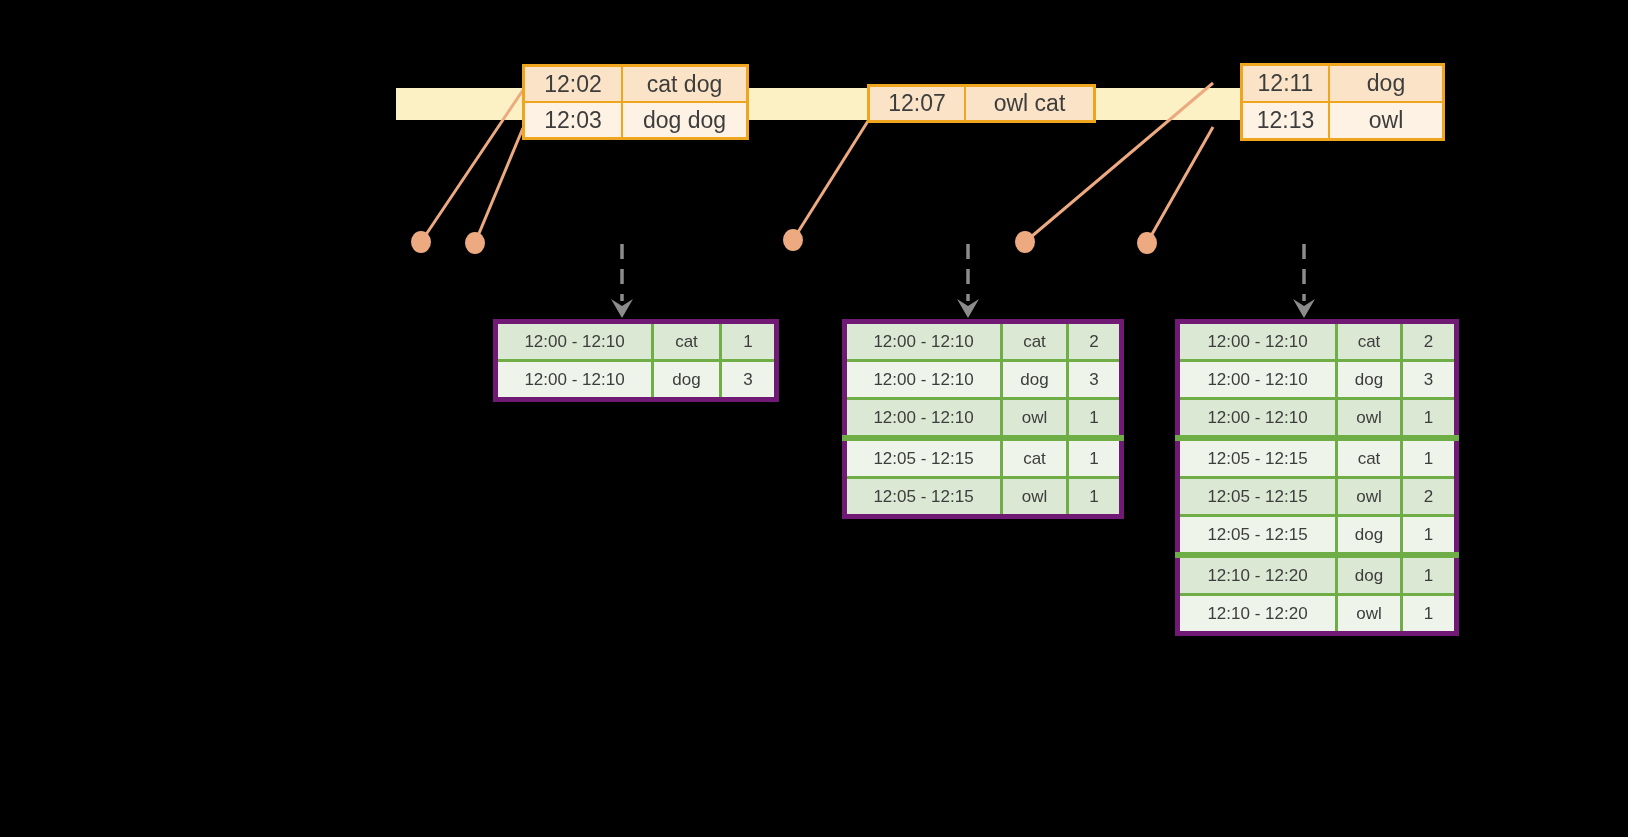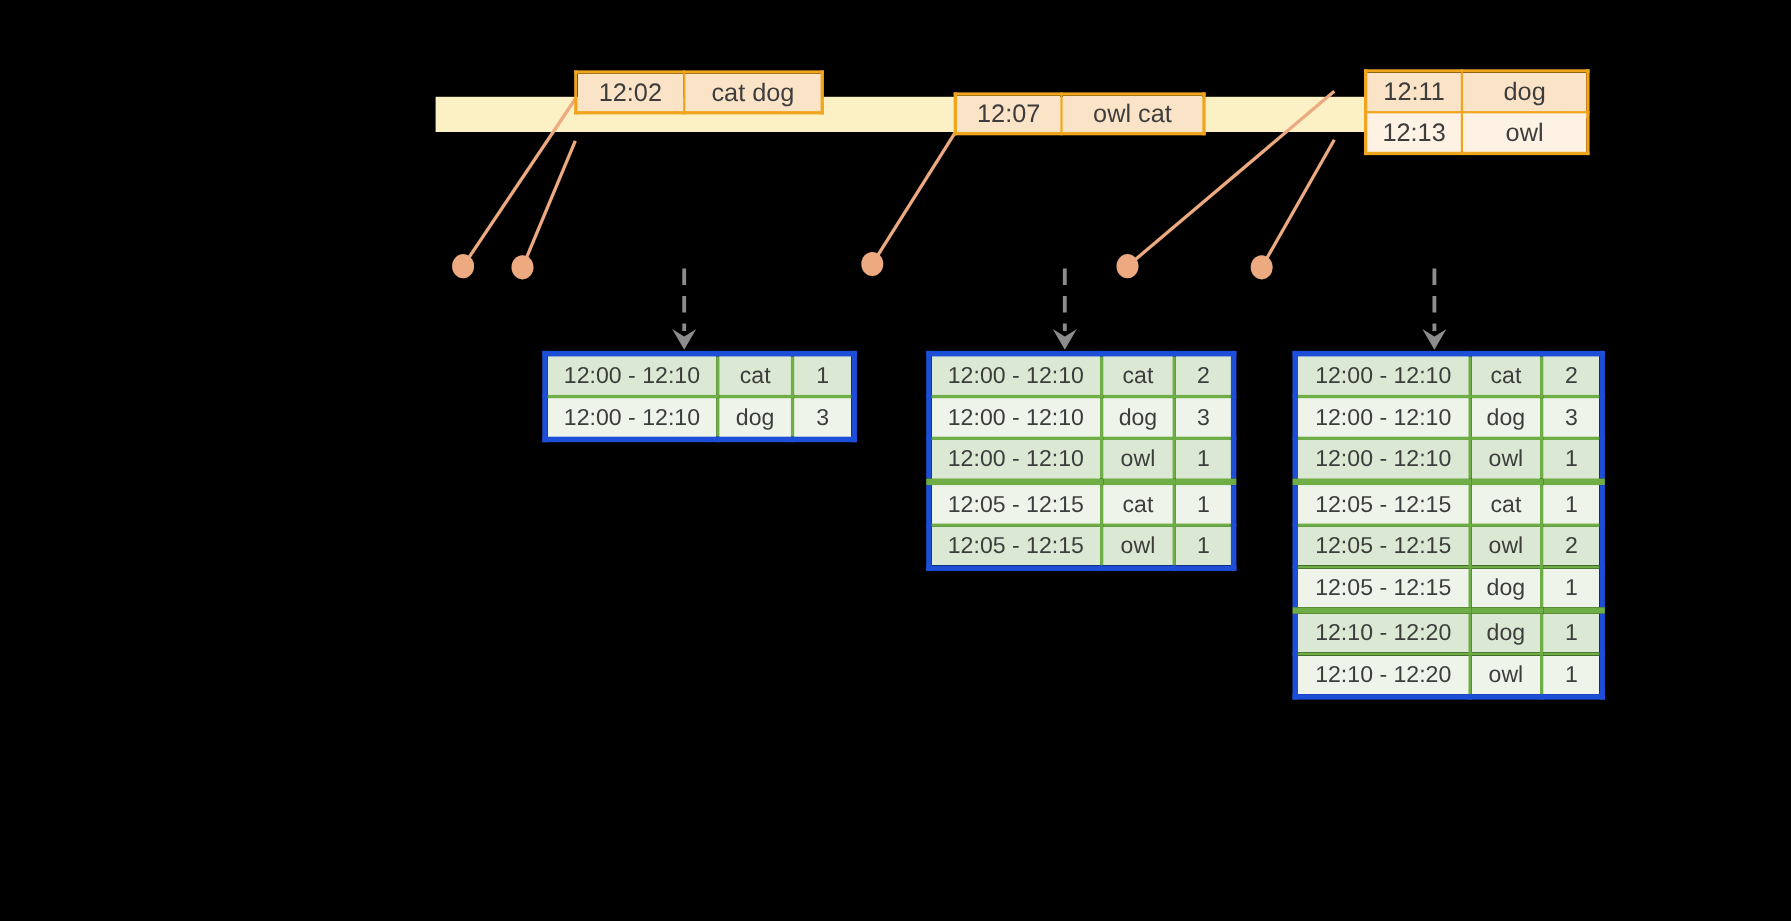--- a/index.html
+++ b/index.html
@@ -13,21 +13,21 @@
   table{border-collapse:collapse;table-layout:fixed;position:absolute;}
   .event-table{font-size:23px;text-align:center;border:3px solid #f0a51e;}
   .event-table td{border:2px solid #f0a51e;padding:0 6px;overflow:hidden;white-space:nowrap;}
   .event-table tr:nth-child(odd) td{background:#fae3c6;}
   .event-table tr:nth-child(even) td{background:#fdf2e3;}
   .et1{left:522px;top:64px;} .et1 td{height:34px;} .et1 .c1{width:84px;} .et1 .c2{width:111px;}
   .et2{left:867px;top:84px;} .et2 td{height:33px;text-align:center;} .et2 .c1{width:82px;} .et2 .c2{width:115px;}
   .et3{left:1212px;top:63px;margin-left:28px;} .et3 td{height:35px;} .et3 .c1{width:73px;} .et3 .c2{width:100px;}
 
   
-  .result-table{font-size:21px;text-align:center;border:5px solid #1d4ed8;}
+  .result-table{font-size:17px;text-align:center;border:5px solid #701a75;}
   .result-table td{border:3px solid #6fad47;padding:0 4px;height:35px;overflow:hidden;white-space:nowrap;}
   .result-table tr:nth-child(odd) td{background:#dbe8d3;}
   .result-table tr:nth-child(even) td{background:#eff4eb;}
   .result-table tr.group-end td{border-bottom-width:6px;}
   .rt1{left:493px;top:319px;} .rt1 .c1{width:145px;} .rt1 .c2{width:57px;} .rt1 .c3{width:44px;}
   .rt2{left:842px;top:319px;} .rt2 .c1{width:145px;} .rt2 .c2{width:55px;} .rt2 .c3{width:42px;}
   .rt3{left:1175px;top:319px;} .rt3 .c1{width:147px;} .rt3 .c2{width:54px;} .rt3 .c3{width:43px;}
 </style>
 </head>
 <body>
@@ -64,20 +64,24 @@
       <polygon points="957,299 968,306 979,299 968,318"></polygon>
       <polygon points="1293,299 1304,306 1315,299 1304,318"></polygon>
     </g>
   </svg>
 
   <table class="event-table et1">
       <tbody>
         <tr>
           <td class="c1">12:02</td>
           <td class="c2">cat dog</td>
+        </tr>
+        <tr>
+          <td class="c1">12:03</td>
+          <td class="c2">dog dog</td>
         </tr>
       </tbody>
     </table>
   <table class="event-table et2">
       <tbody>
         <tr>
           <td class="c1">12:07</td>
           <td class="c2">owl cat</td>
         </tr>
       </tbody>

